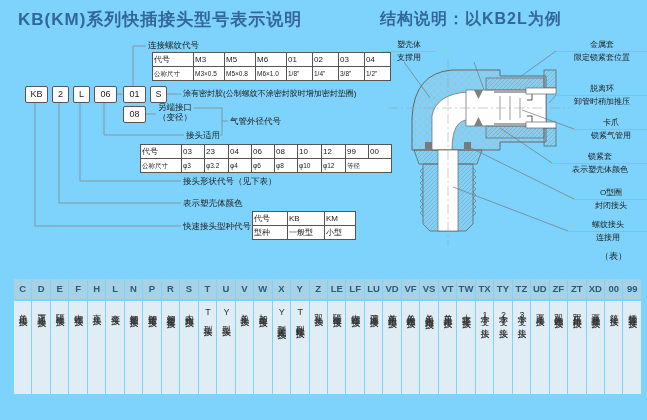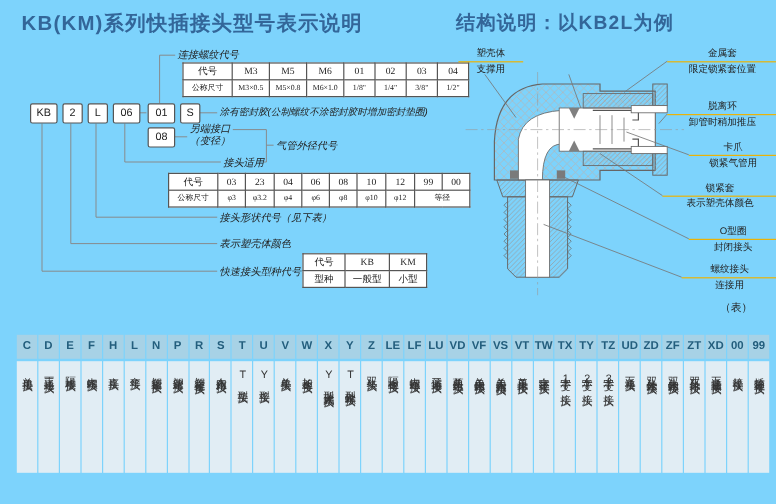--- a/index.html
+++ b/index.html
@@ -4,25 +4,25 @@
 <style>
   html,body{margin:0;padding:0;background:#fff;}
   .canvas{position:relative;width:647px;height:420px;background:#7dd3fc;overflow:hidden;
           font-family:"Liberation Sans",sans-serif;}
   .overlay{position:absolute;left:0;top:0;z-index:1;}
   .title{position:absolute;margin:0;color:#369;font-weight:bold;z-index:2;letter-spacing:1px;white-space:nowrap;}
   .left-title{left:18px;top:8px;font-size:17px;}
   .right-title{left:380px;top:9px;font-size:16px;}
   .cbox{position:absolute;top:86px;height:15px;border:1px solid #555;border-radius:2px;background:#fff;
         font-size:9px;color:#222;text-align:center;line-height:15px;z-index:2;}
-  .lbl{position:absolute;font-size:8.5px;line-height:9px;color:#222;white-space:nowrap;z-index:2;font-style:italic;}
+  .lbl{position:absolute;font-size:8.5px;line-height:9px;color:#222;white-space:nowrap;z-index:2;}
   .lbl.small{font-size:8px;}
   table.mini{position:absolute;border-collapse:collapse;background:#fff;z-index:2;table-layout:fixed;}
-  .mini td{border:1px solid #555;font-size:8px;color:#222;text-align:center;height:13px;
-           padding:0 1px;line-height:12px;overflow:hidden;white-space:nowrap;font-family:Liberation Serif, serif;}
+  .mini td{border:1px solid #555;font-size:8px;color:#222;text-align:left;height:13px;
+           padding:0 1px;line-height:12px;overflow:hidden;white-space:nowrap;}
   .mini tr.tiny td{font-size:6.5px;}
   .mini td.c8{font-size:8px;}
   .callout{position:absolute;z-index:2;font-size:8px;line-height:10px;color:#222;text-align:center;white-space:nowrap;}
   .c-name{border-bottom:1px solid #eab308;padding-bottom:1px;}
   .c-desc{padding-top:1px;}
   .note{position:absolute;z-index:2;font-size:9px;color:#222;}
   .shape-table{position:absolute;left:14px;top:279px;width:627px;height:115px;display:flex;gap:1px;z-index:2;}
   .sc-col{flex:1;display:flex;flex-direction:column;min-width:0;}
   .sc-head{height:20px;background:#a7d2e6;color:#235e7d;font-size:9.5px;font-weight:bold;
            text-align:center;line-height:20px;margin-bottom:2px;}
@@ -413,26 +413,20 @@
         </div>
       </div>
 
       <div class="sc-col">
         <div class="sc-head">UD</div>
         <div class="sc-body">
           <span class="vtext">五通接头</span>
         </div>
       </div>
 
-      <div class="sc-col">
-        <div class="sc-head">ZD</div>
-        <div class="sc-body">
-          <span class="vtext">双头外螺接头</span>
-        </div>
-      </div>
 
       <div class="sc-col">
         <div class="sc-head">ZF</div>
         <div class="sc-body">
           <span class="vtext">双头内螺接头</span>
         </div>
       </div>
 
       <div class="sc-col">
         <div class="sc-head">ZT</div>

